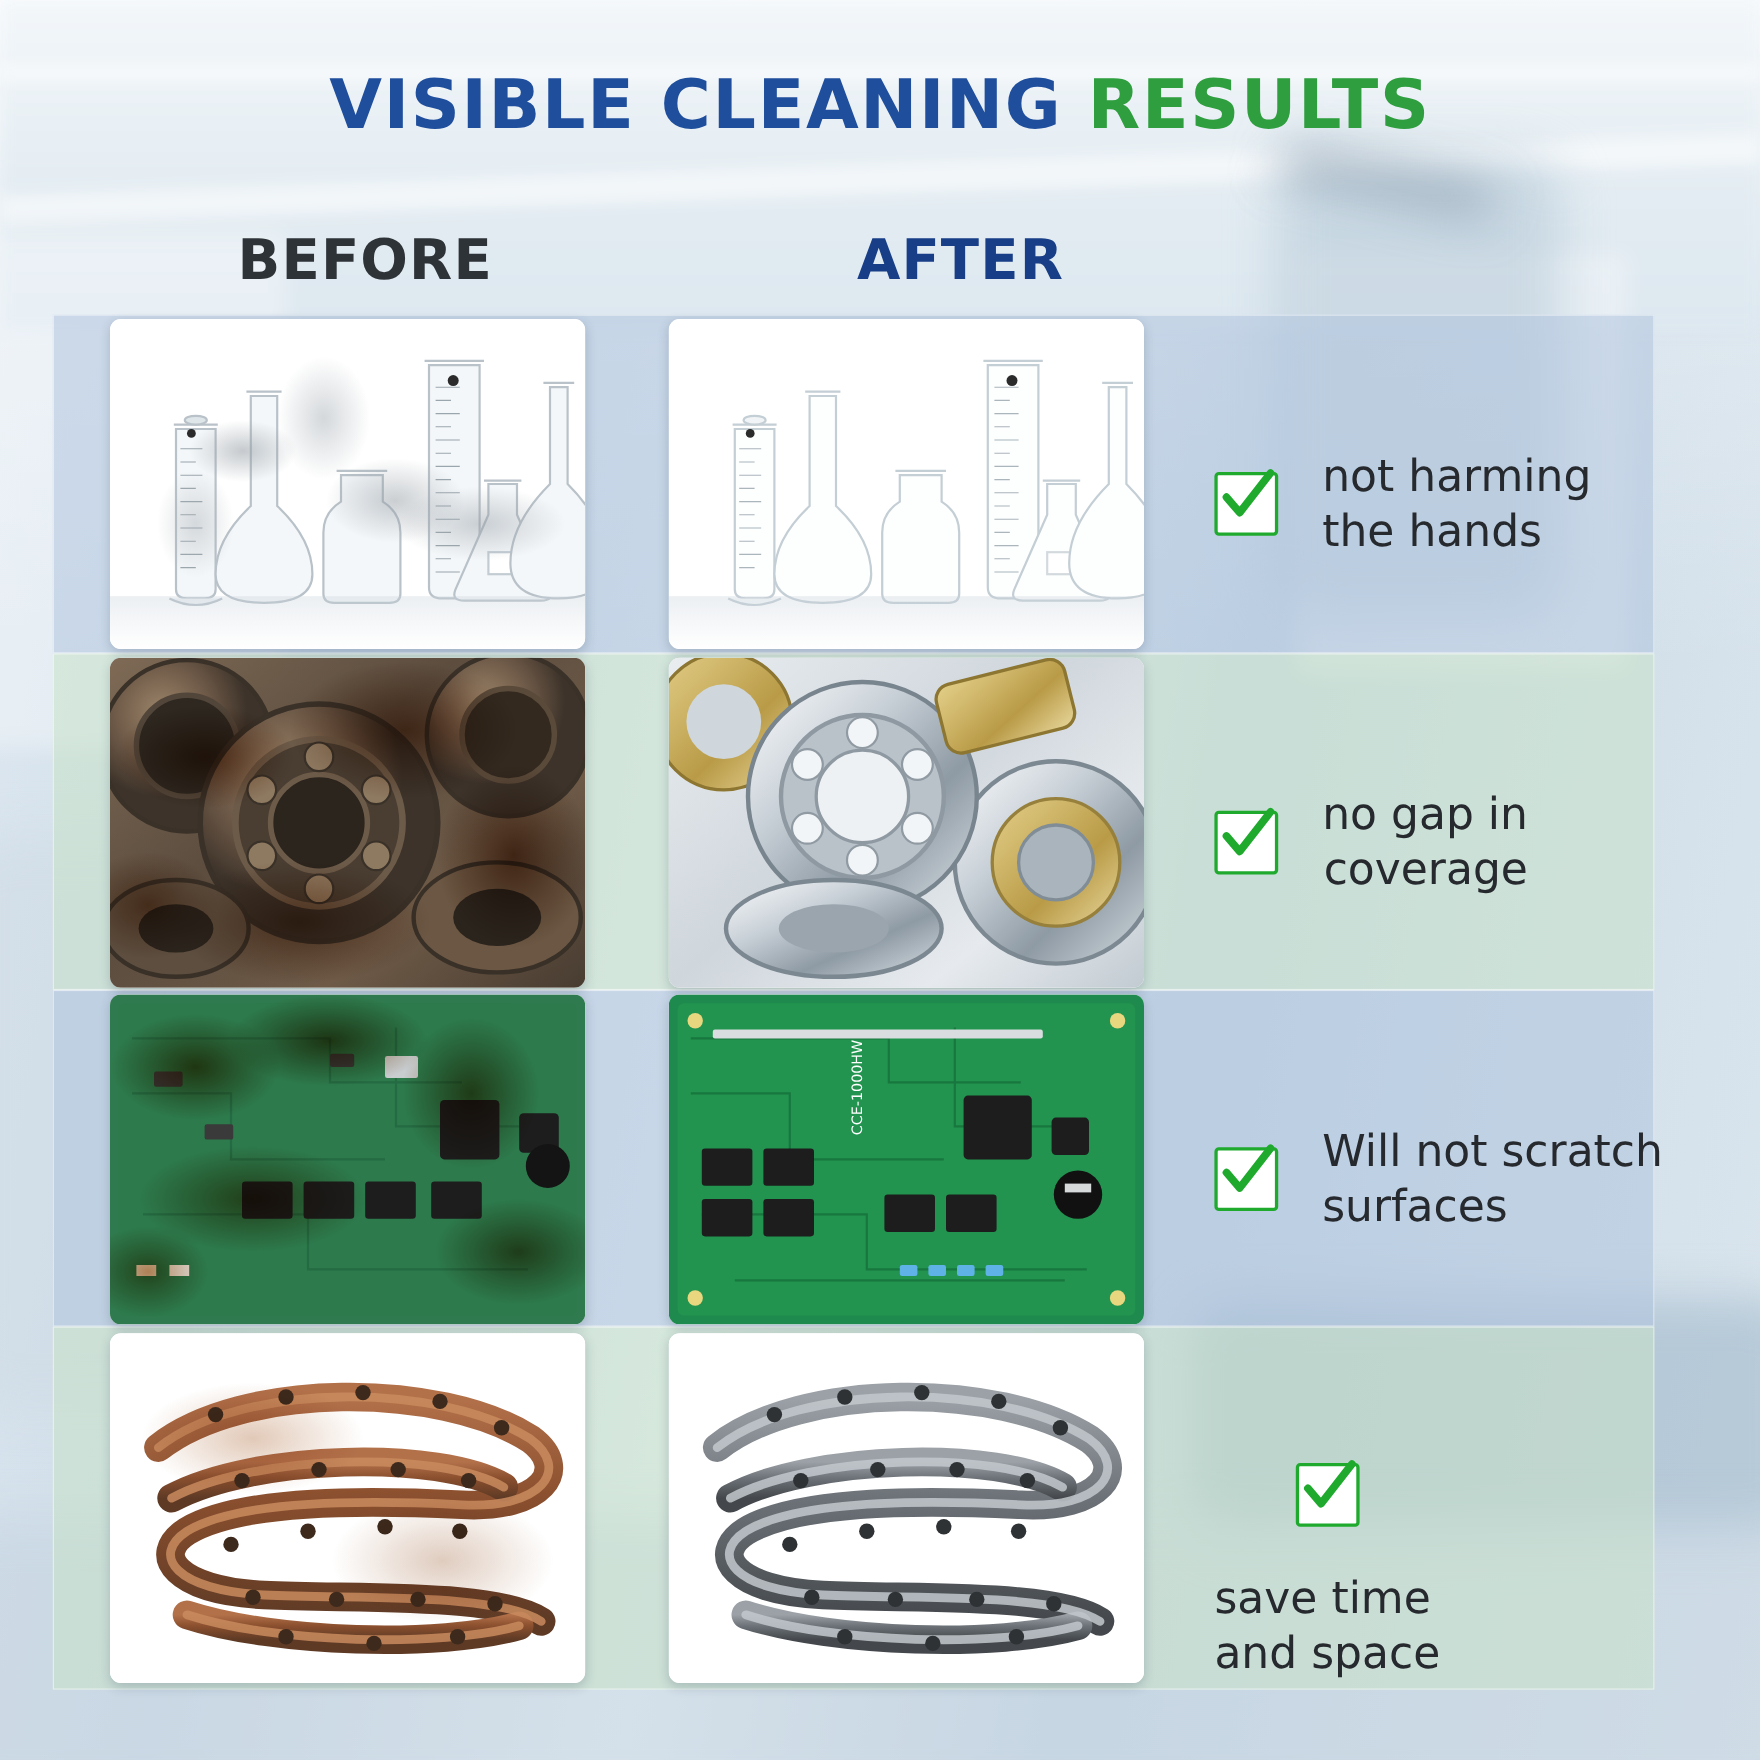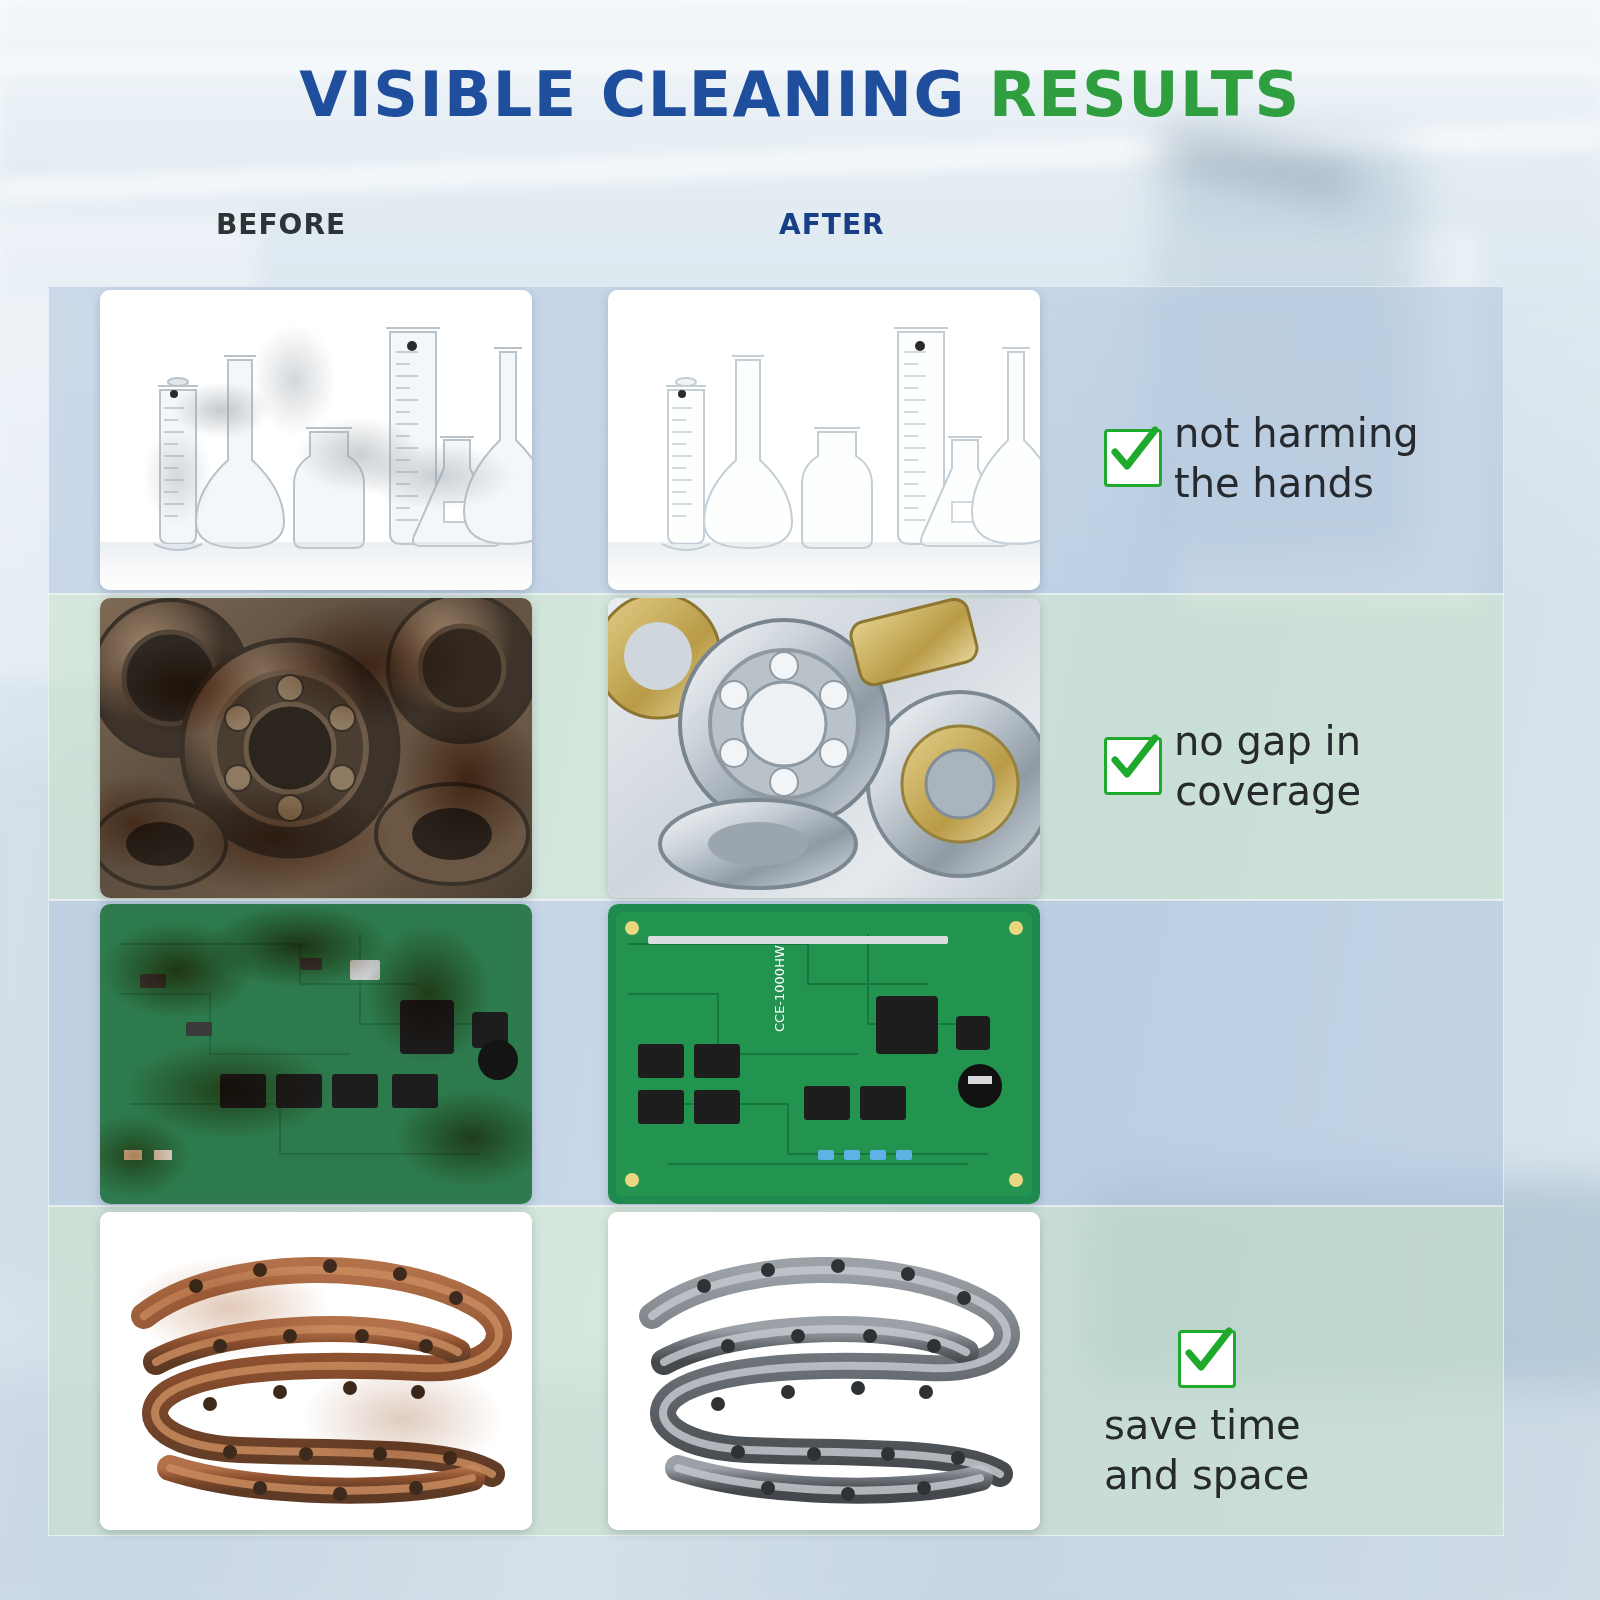--- a/index.html
+++ b/index.html
@@ -59,21 +59,21 @@
     font-weight: 700;
     letter-spacing: 1.5px;
     font-family: "DejaVu Sans", sans-serif;
   }
   .title .t1 { color: #1f4e9c; }
   .title .t2 { color: #2e9e3e; }
 
   
   .col-head {
     position: absolute;
-    font-size: 28px;
+    font-size: 51px;
     font-weight: 700;
     letter-spacing: 1px;
   }
   .col-head.before { left: 216px; top: 208px; color: #2e3338; }
   .col-head.after  { left: 742px; top: 208px; color: #173e86; margin-left: 37px; }
 
   
   .band {
     position: absolute;
     left: 48px;
@@ -94,21 +94,21 @@
   }
   .card .photo {
     position: absolute;
     inset: 0;
   }
   
   .feature {
     position: absolute;
     display: flex;
     align-items: center;
-    gap: 12px;
+    gap: 40px;
   }
   .checkbox {
     width: 52px;
     height: 52px;
     border: 3px solid #1faa2e;
     border-radius: 4px;
     background: #ffffff;
     flex: 0 0 auto;
     position: relative;
   }
@@ -413,20 +413,29 @@
           <circle cx="24" cy="24" r="7"></circle>
             <circle cx="408" cy="24" r="7"></circle>
           <circle cx="24" cy="276" r="7"></circle>
             <circle cx="408" cy="276" r="7"></circle>
         </g>
         <text x="176" y="128" fill="#ffffff" font-size="13" font-family="DejaVu Sans, sans-serif" transform="rotate(-90 176 128)">CCE-1000HW</text>
       </svg>
     </div>
   </div>
 
+  <div class="feature" style="left:1104px;top:1022px;">
+    <span class="checkbox">
+      <svg width="60" height="60" viewBox="0 0 60 60">
+        <path d="M12 30 L24 44 L52 8" fill="none" stroke="#1faa2e" stroke-width="7" stroke-linecap="round" stroke-linejoin="round"></path>
+      </svg>
+    </span>
+    <span class="feature-text">Will not scratch
+surfaces</span>
+  </div>
 
   <div class="card" style="left:100px;top:1212px;width:432px;height:318px;">
     <div class="photo" style="background:#ffffff;">
       <svg width="432" height="318" viewBox="0 0 432 318">
         <defs>
           <linearGradient id="rustChain" x1="0" y1="0" x2="0" y2="1">
             <stop offset="0%" stop-color="#b3714a"></stop>
             <stop offset="45%" stop-color="#8a4f2e"></stop>
             <stop offset="100%" stop-color="#5e3a25"></stop>
           </linearGradient>

